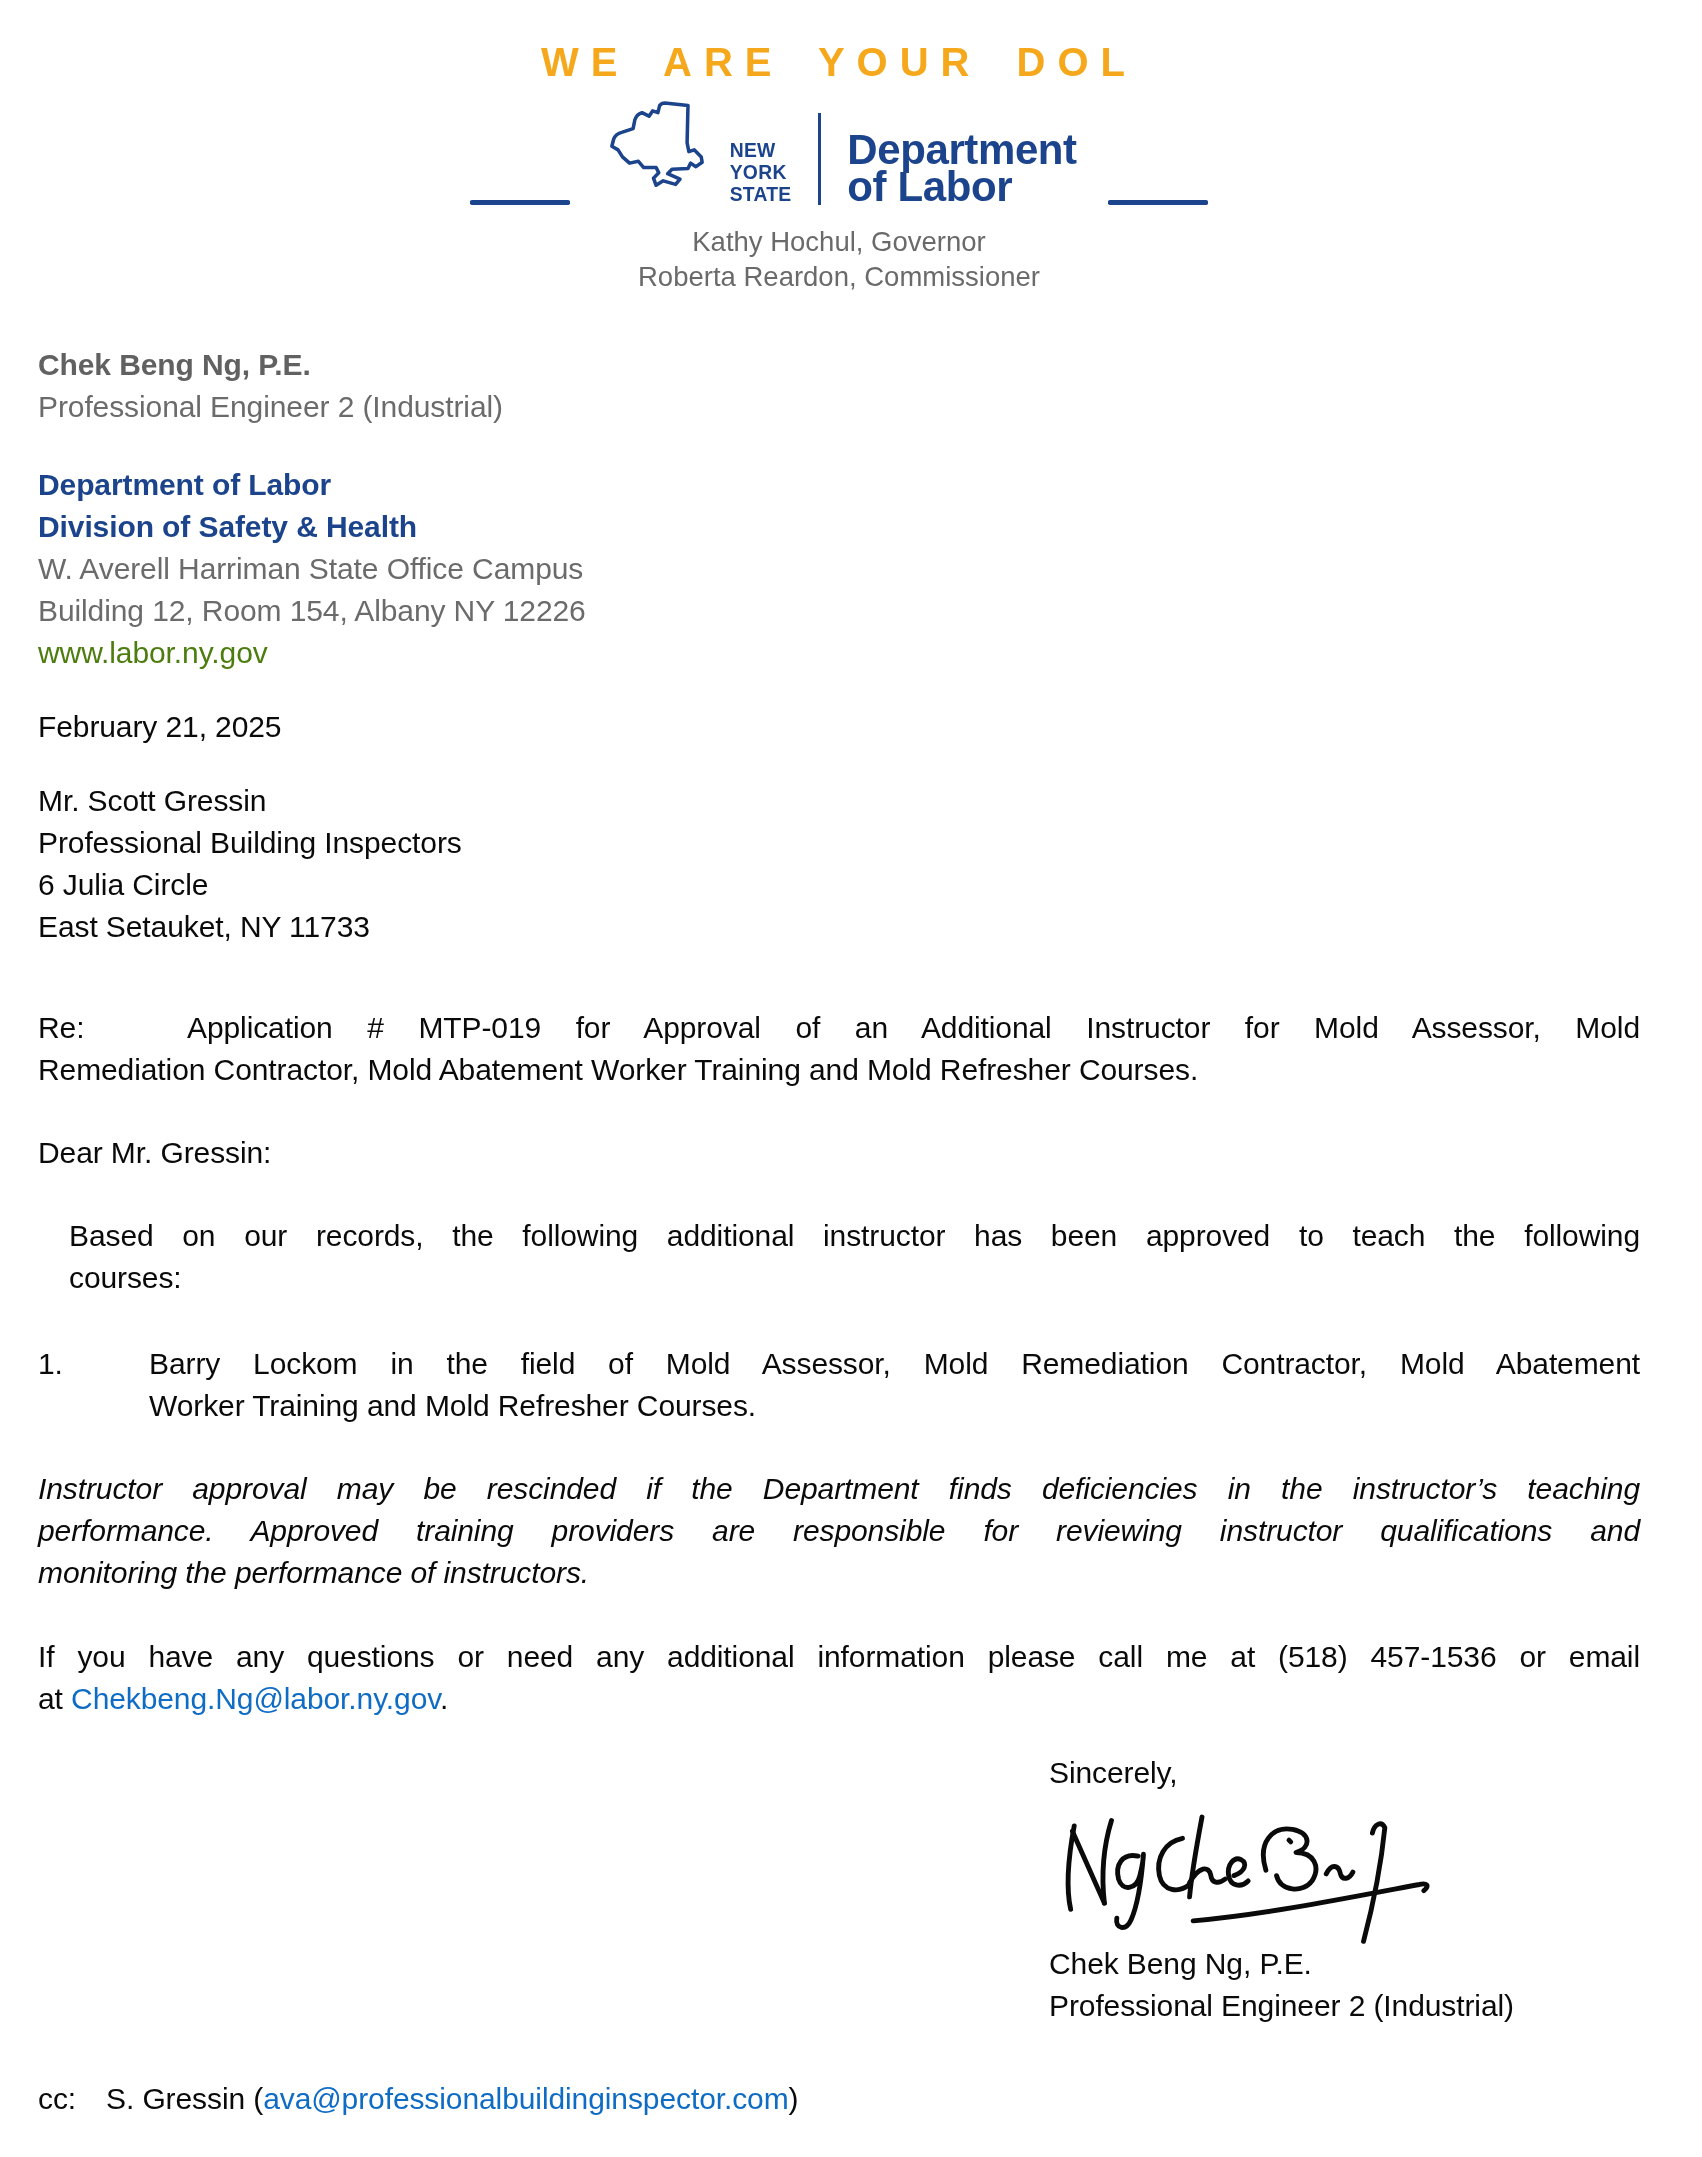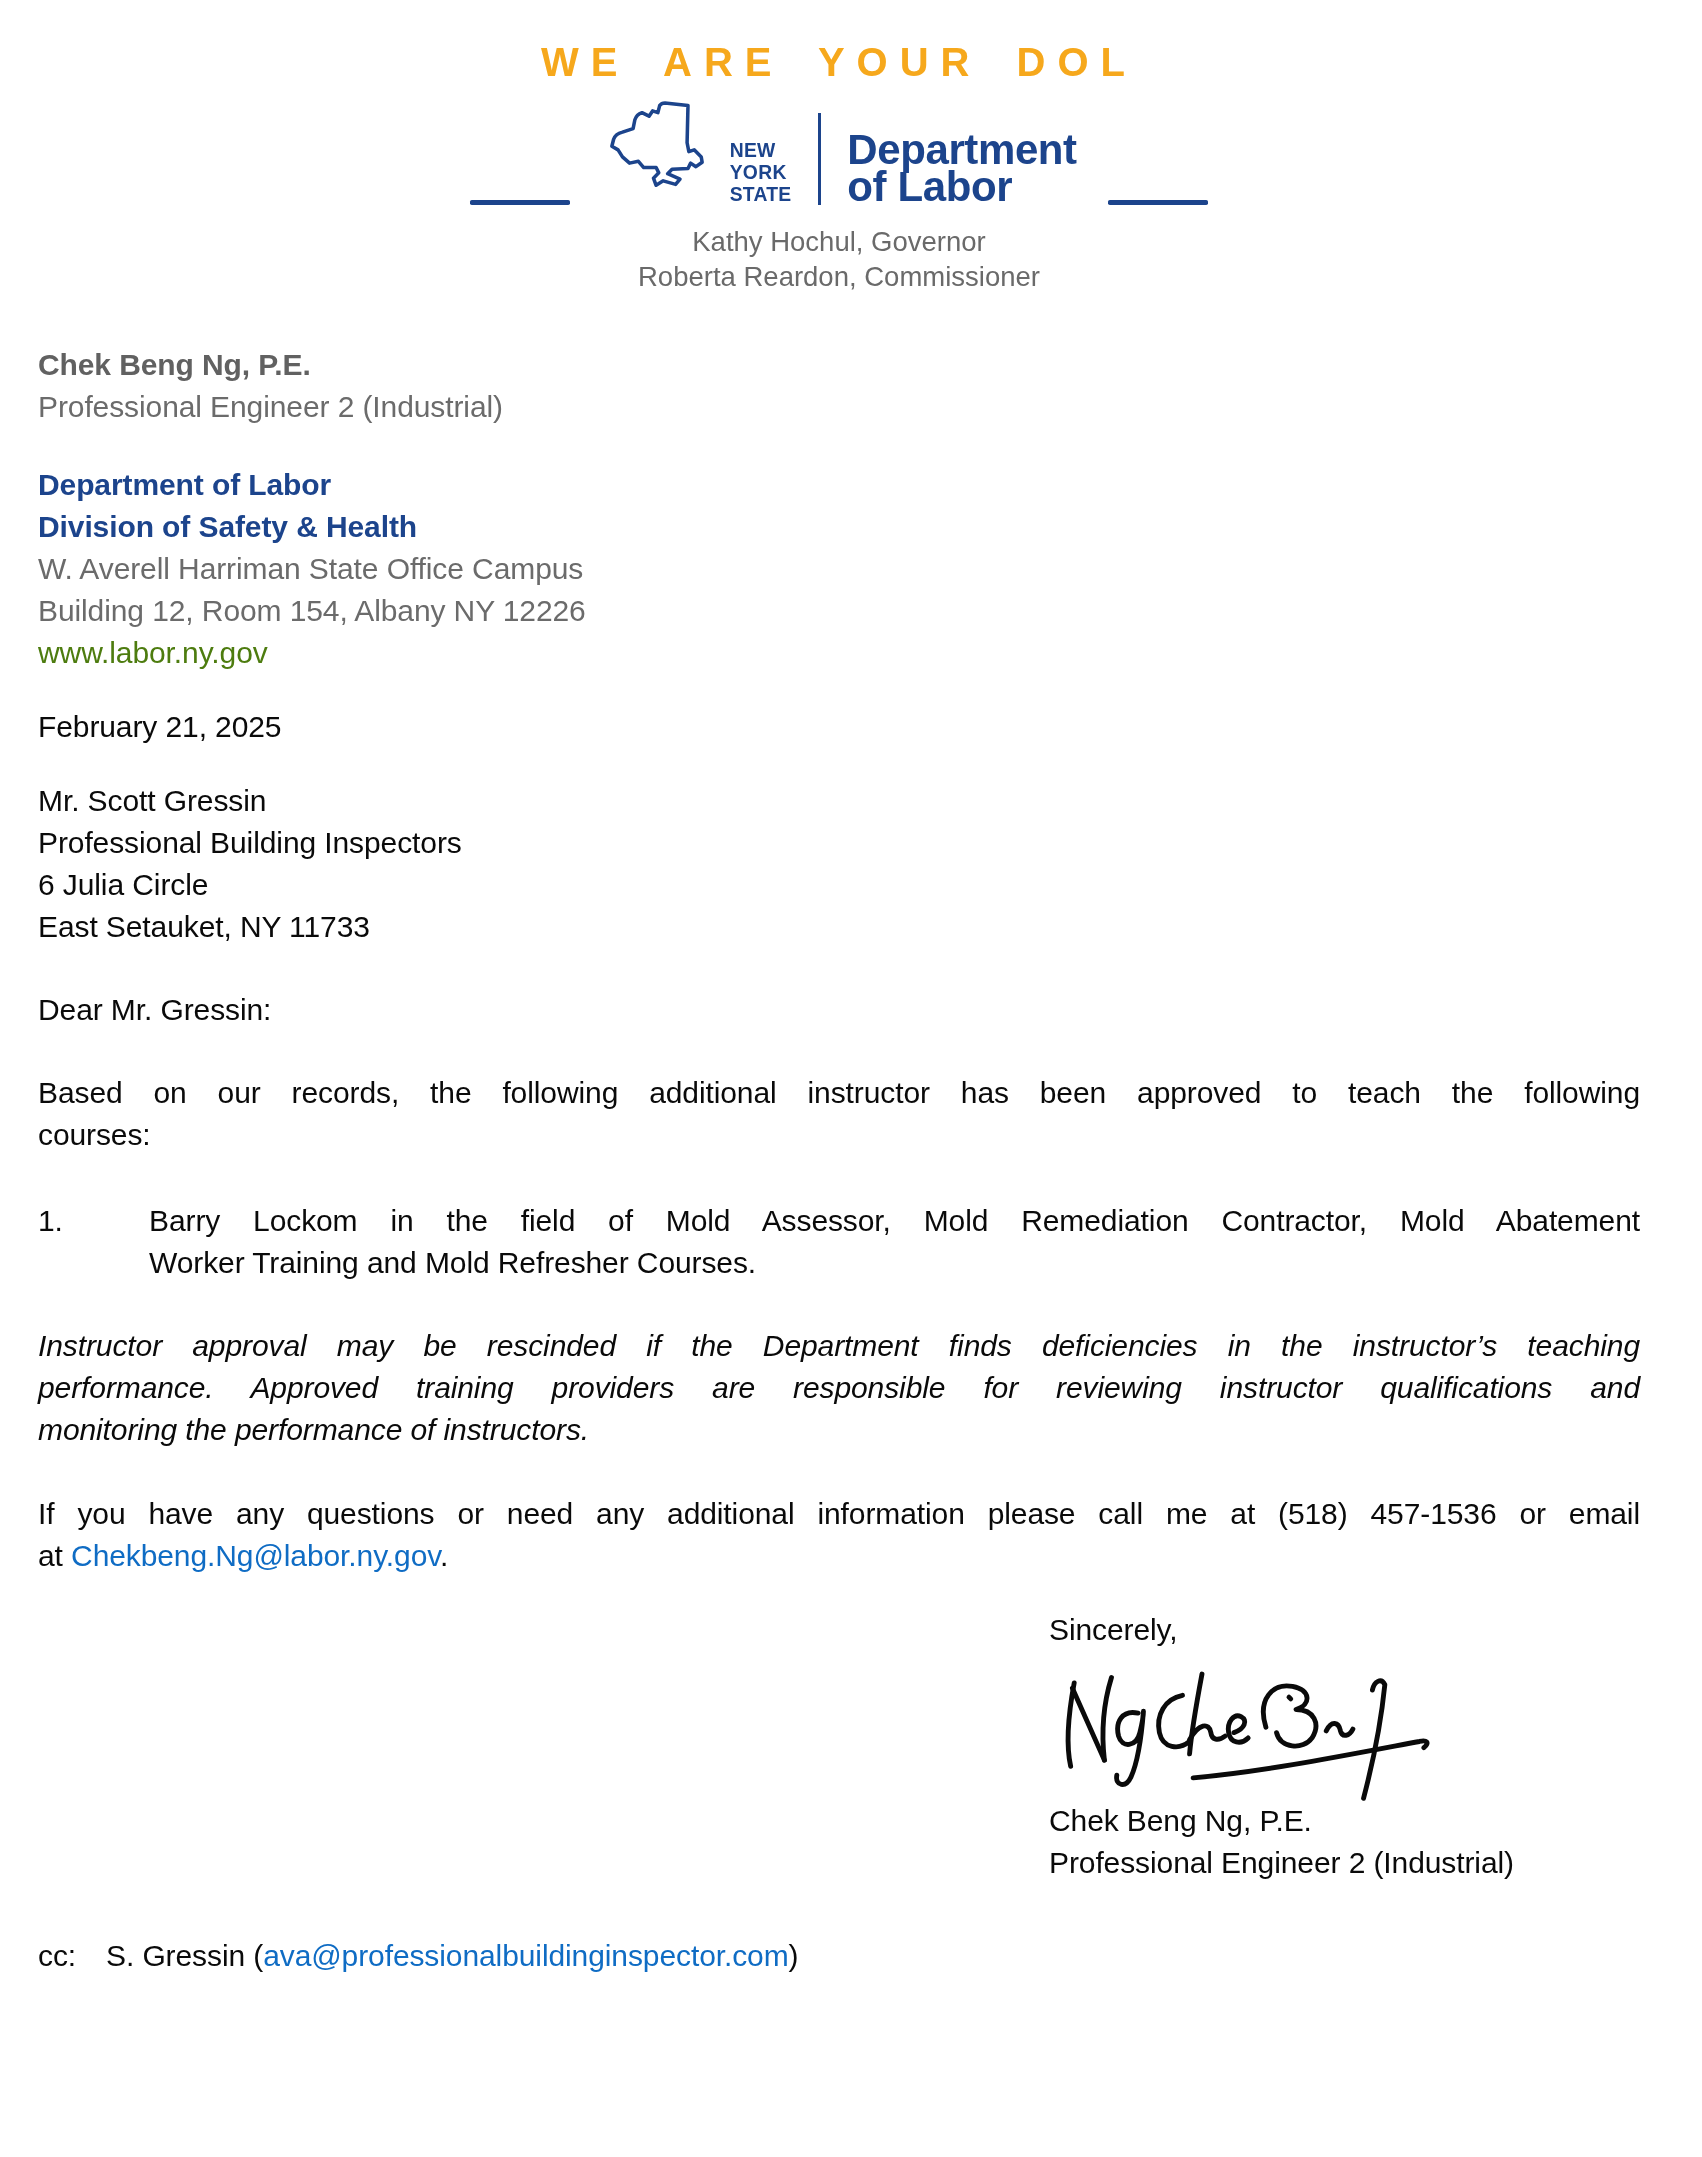--- a/index.html
+++ b/index.html
@@ -78,21 +78,21 @@
   .num-label{display:inline-block;width:111px;}
   .hang{margin-left:111px;}
   .cc-label{display:inline-block;width:68px;}
 
   .sender{margin-top:50px;}
   .dol-block{margin-top:36px;}
   .date-block{margin-top:32px;}
   .recipient{margin-top:32px;}
   .re-block{margin-top:59px;}
   .salutation{margin-top:41px;}
-  .p1{margin-top:41px;}
+  .p1{margin-top:41px;margin-left:31px;}
   .item{margin-top:44px;}
   .p2{margin-top:41px;font-style:italic;}
   .p3{margin-top:42px;}
   .closing{margin-top:32px;margin-left:1011px;}
   .signature-svg{display:block;margin:7px 0 -8.9px 10.6px;}
   .cc-block{margin-top:51px;}
 </style>
 </head>
 <body>
 
@@ -141,20 +141,26 @@
       <div class="line">February 21, 2025</div>
     </div>
 
     <div class="recipient">
       <div class="line">Mr. Scott Gressin</div>
       <div class="line">Professional Building Inspectors</div>
       <div class="line">6 Julia Circle</div>
       <div class="line">East Setauket, NY 11733</div>
     </div>
 
+    <div class="re-block">
+      <div class="line jline">
+        <span class="re-label">Re:</span><span>Application # MTP-019 for Approval of an Additional Instructor for Mold Assessor, Mold</span>
+      </div>
+      <div class="line">Remediation Contractor, Mold Abatement Worker Training and Mold Refresher Courses.</div>
+    </div>
 
     <div class="salutation">
       <div class="line">Dear Mr. Gressin:</div>
     </div>
 
     <div class="p1">
       <div class="line jline">Based on our records, the following additional instructor has been approved to teach the following</div>
       <div class="line">courses:</div>
     </div>
 

